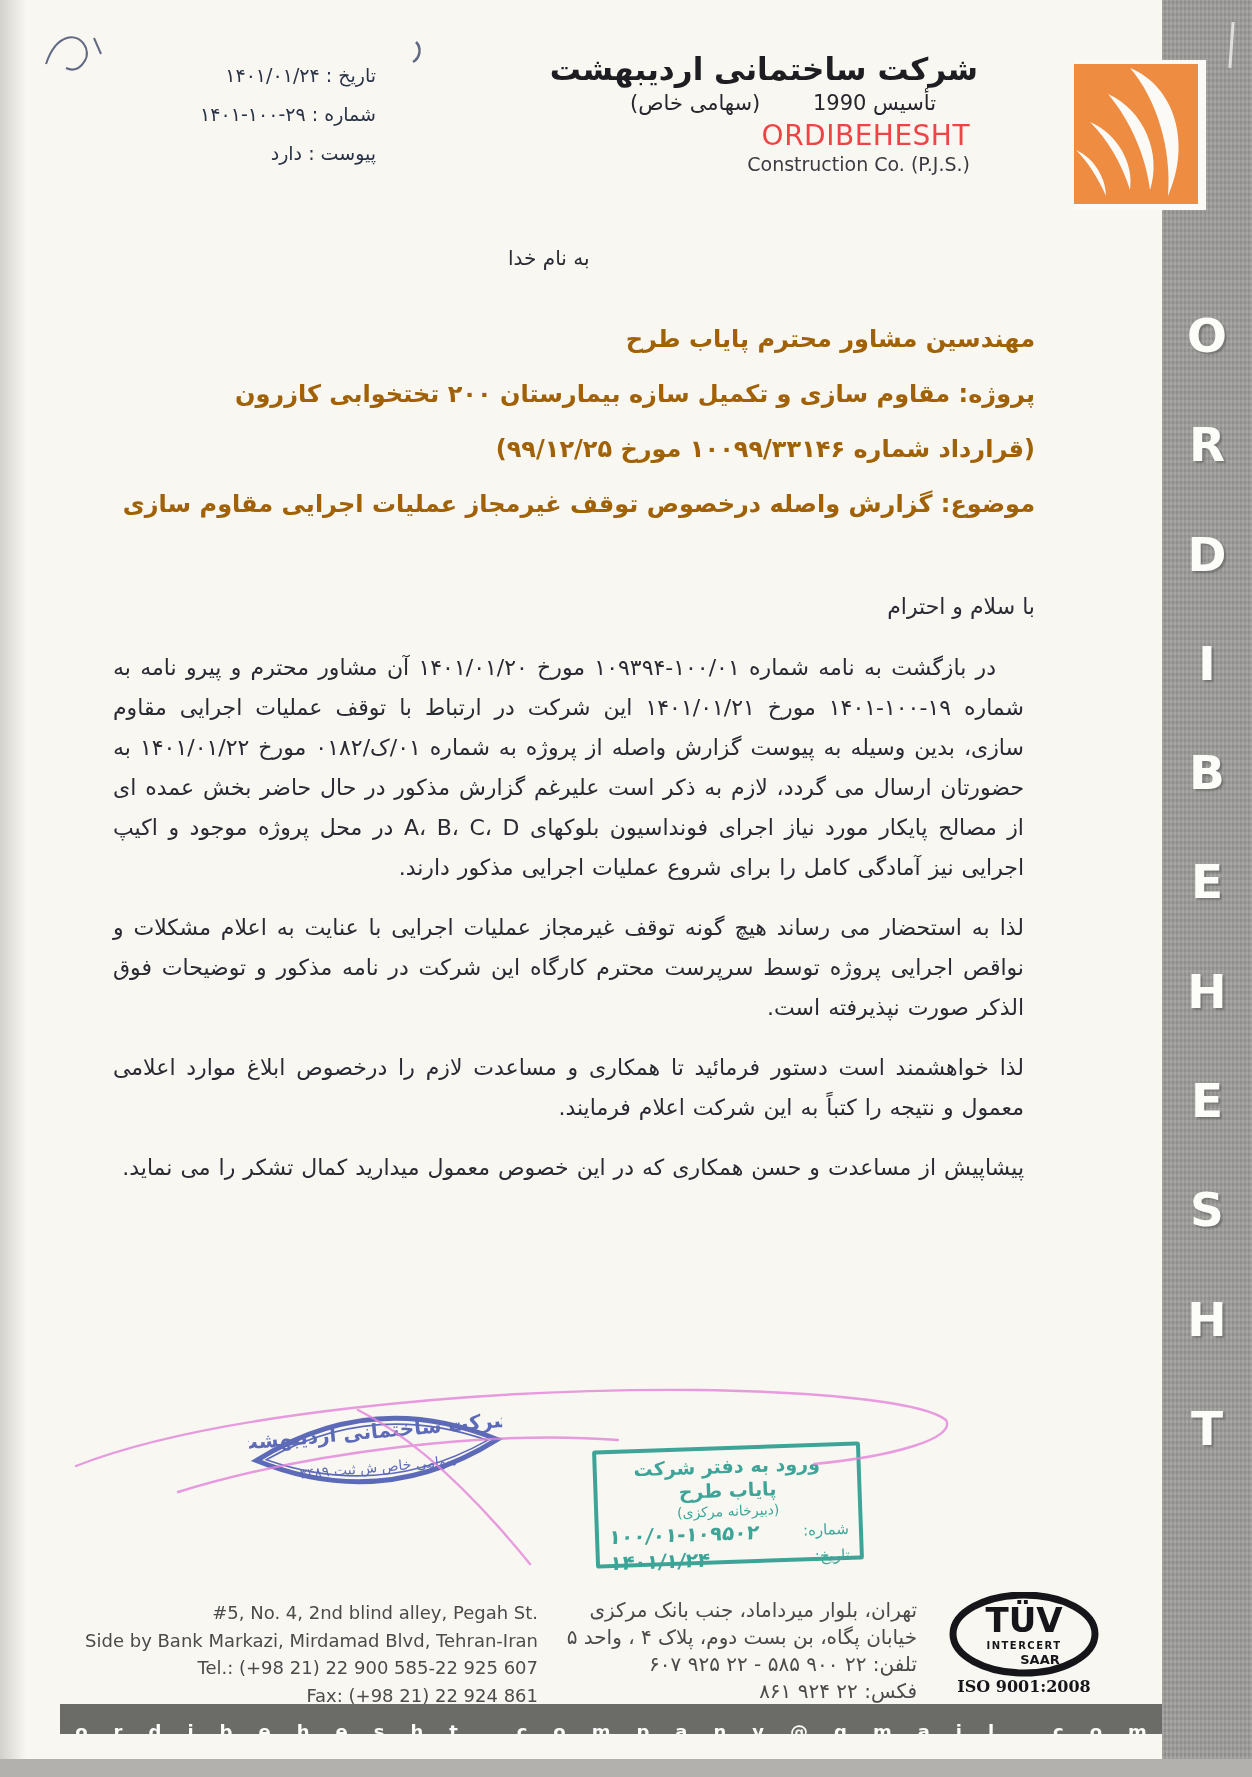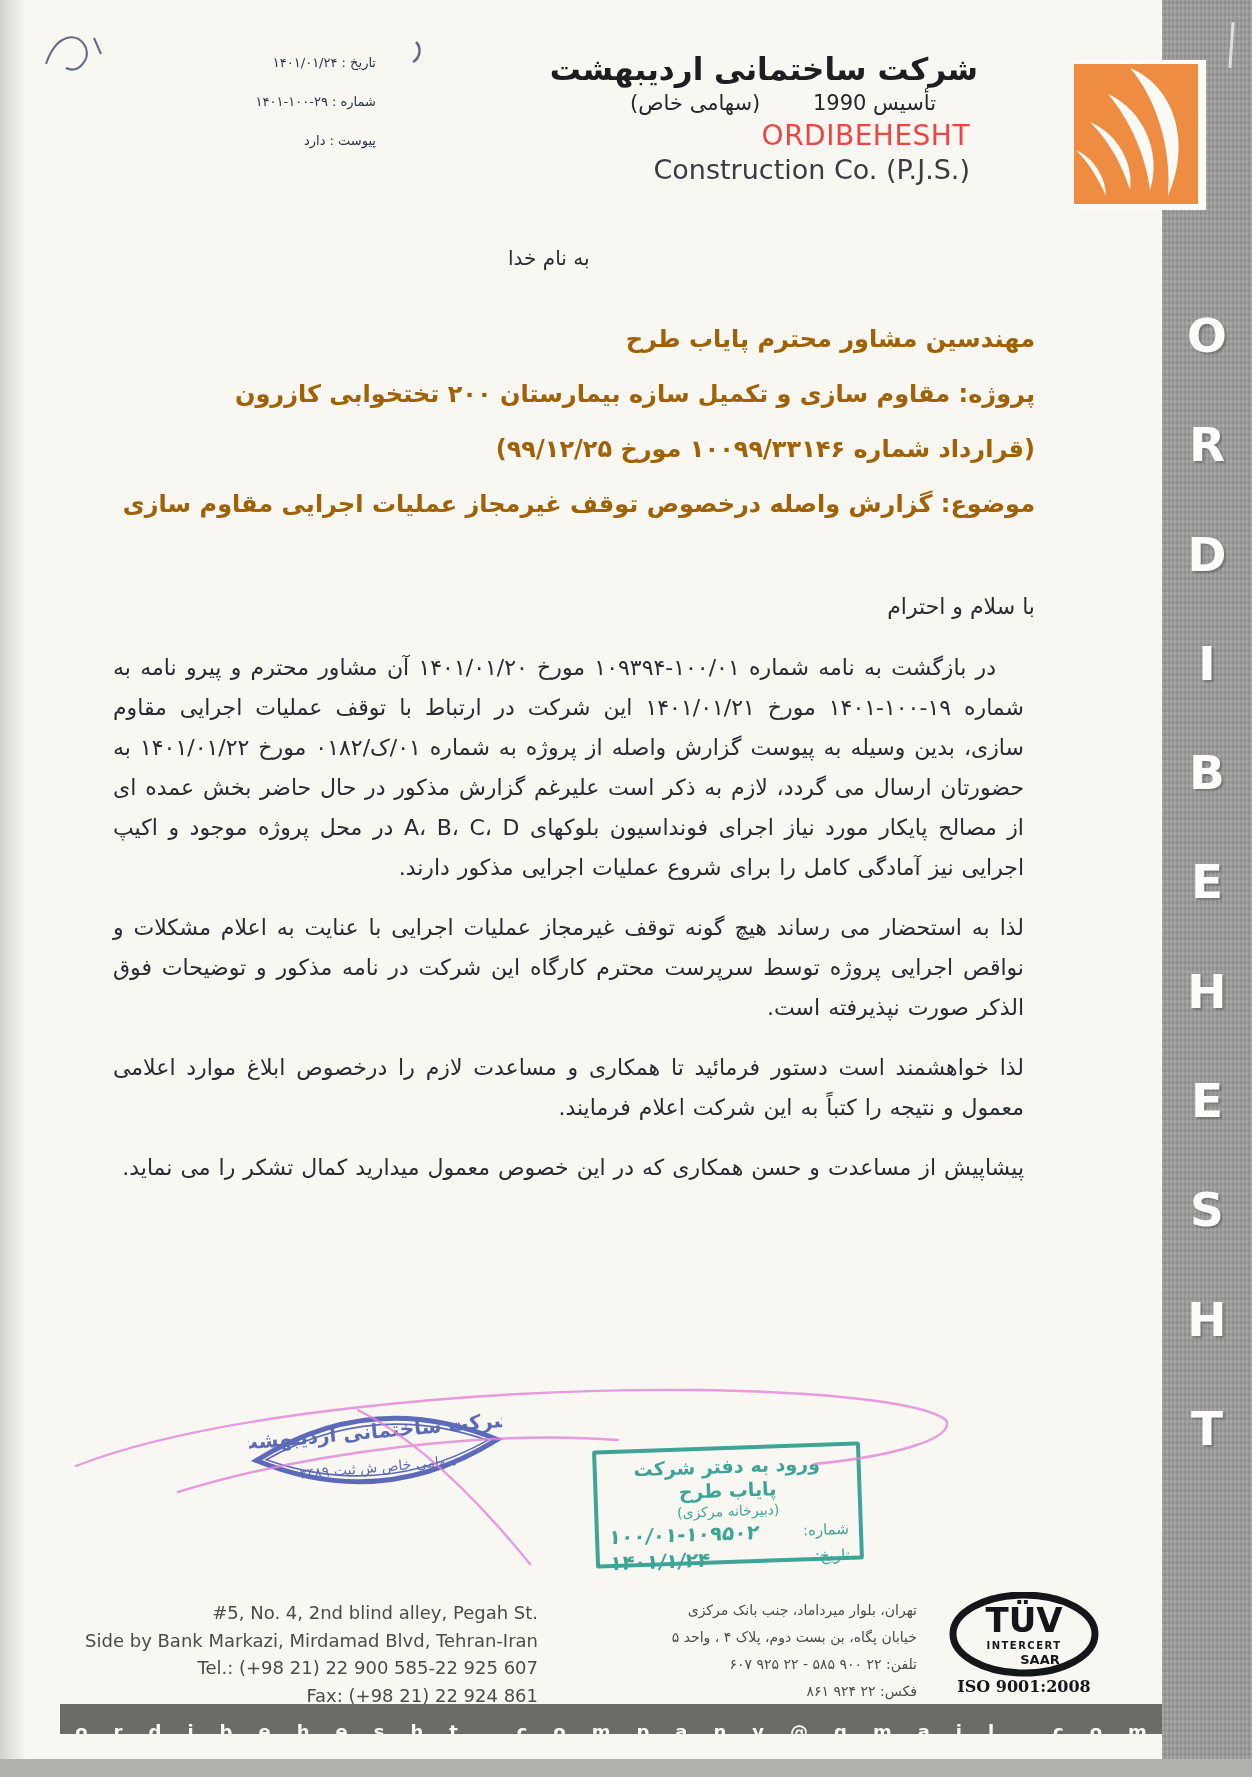--- a/index.html
+++ b/index.html
@@ -14,30 +14,30 @@
            background-image:repeating-linear-gradient(90deg,rgba(255,255,255,.06) 0 2px,rgba(0,0,0,.05) 2px 4px),
                             repeating-linear-gradient(0deg,rgba(255,255,255,.05) 0 3px,rgba(0,0,0,.04) 3px 6px);z-index:2;}
   .sidebar-letters{position:absolute;top:312px;left:0;width:100%;height:1140px;display:flex;
            flex-direction:column;justify-content:space-between;align-items:center;
            font-weight:700;font-size:47px;color:#fcfcf9;text-shadow:2px 2px 2px rgba(70,70,70,.45);line-height:1;}
   .scratch{position:absolute;left:68px;top:22px;width:3px;height:46px;background:#f1f0ec;transform:rotate(4deg);opacity:.8;}
   
   .logo-backing{position:absolute;left:1074px;top:60px;width:132px;height:150px;background:#fbfaf6;z-index:3;}
   .logo-backing svg{display:block;margin:4px 0 0 0;}
   
-  .meta{position:absolute;left:150px;top:43px;width:226px;direction:rtl;text-align:right;
-        font-size:13px;color:#2a3246;z-index:4;}
+  .meta{position:absolute;left:150px;top:56px;width:226px;direction:rtl;text-align:right;
+        font-size:19px;color:#2a3246;z-index:4;}
   .meta-row{line-height:39px;white-space:nowrap;}
   
   .brand{position:absolute;right:274px;top:50px;width:400px;text-align:right;z-index:4;color:#1d1d22;}
   .brand-fa{font-size:31px;font-weight:700;direction:rtl;line-height:1.25;white-space:nowrap;}
   .brand-sub{display:flex;justify-content:space-between;direction:rtl;font-size:21px;width:306px;
              margin:2px 42px 0 auto;color:#26262c;}
   .brand-en{font-size:28px;font-weight:400;letter-spacing:.5px;margin:6px 8px 0 0;color:#ef4444;line-height:1.1;}
-  .brand-en-sub{font-size:27px;margin:2px 8px 0 0;color:#3a3a40;line-height:1.15;text-align:right;}
+  .brand-en-sub{font-size:19px;margin:2px 8px 0 0;color:#3a3a40;line-height:1.15;text-align:right;}
   
   .bismillah{position:absolute;left:488px;top:246px;font-size:20px;direction:rtl;margin-left:20px;}
   .recipient-block{position:absolute;right:217px;top:312px;width:830px;direction:rtl;text-align:right;
                    font-weight:700;font-size:24px;line-height:55px;color:#a16207;white-space:nowrap;}
   .salutation{position:absolute;right:217px;top:594px;direction:rtl;font-size:22px;}
   .body-text{position:absolute;left:113px;top:648px;width:919px;direction:rtl;text-align:justify;
              font-size:22px;line-height:40px;word-spacing:1px;color:#2a2a32;}
   .body-text p{margin:0 8px 20px 0;}
   .body-text p.indent{text-indent:28px;}
   .signature-block{position:absolute;right:882px;top:1250px;direction:rtl;text-align:right;
@@ -48,21 +48,21 @@
   .receipt-stamp{position:absolute;left:594px;top:1446px;width:268px;height:118px;z-index:5;
                  transform:rotate(-2deg);border:4px solid #2e9e90;border-radius:3px;color:#2e9e90;
                  direction:rtl;text-align:center;padding:4px 10px;box-sizing:border-box;opacity:.92;}
   .receipt-title{font-size:19px;font-weight:700;line-height:24px;}
   .receipt-sub{font-size:14px;line-height:18px;}
   .receipt-row{display:flex;justify-content:space-between;align-items:center;font-size:15px;line-height:26px;}
   .hand{display:inline-block;font-size:20px;letter-spacing:2px;transform:skewX(-8deg);font-weight:700;}
   
   .footer-en{position:absolute;right:714px;top:1599px;text-align:right;font-size:18px;line-height:27.5px;
              color:#4b4b4b;white-space:nowrap;}
-  .footer-fa{position:absolute;right:335px;top:1597px;direction:rtl;text-align:right;font-size:14px;
+  .footer-fa{position:absolute;right:335px;top:1597px;direction:rtl;text-align:right;font-size:20px;
              line-height:27px;color:#4b4b4b;white-space:nowrap;}
   .tuv{position:absolute;left:948px;top:1592px;z-index:4;}
   .email-bar{position:absolute;left:60px;top:1704px;width:1102px;height:30px;background:#6b6b67;z-index:8;
              display:flex;align-items:center;justify-content:center;overflow:hidden;}
   .email-bar span{color:#fdfdfb;font-size:18px;font-weight:700;letter-spacing:26px;white-space:nowrap;padding-left:26px;margin-top:24px;}
   .ink{position:absolute;z-index:4;}
 </style>
 </head>
 <body>
 

